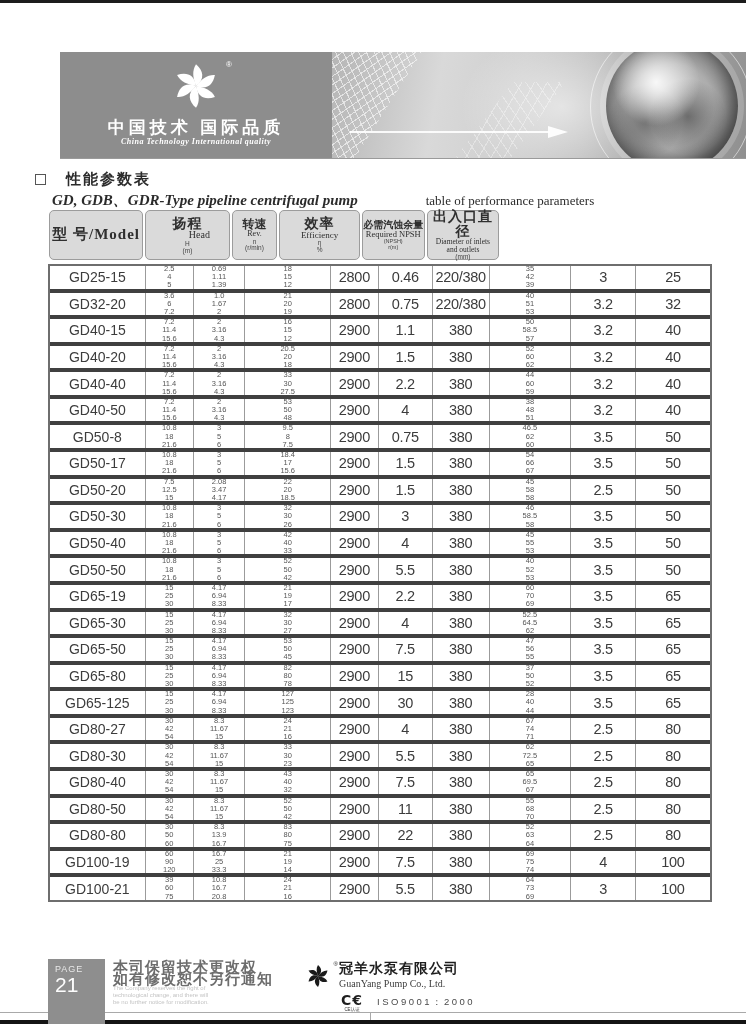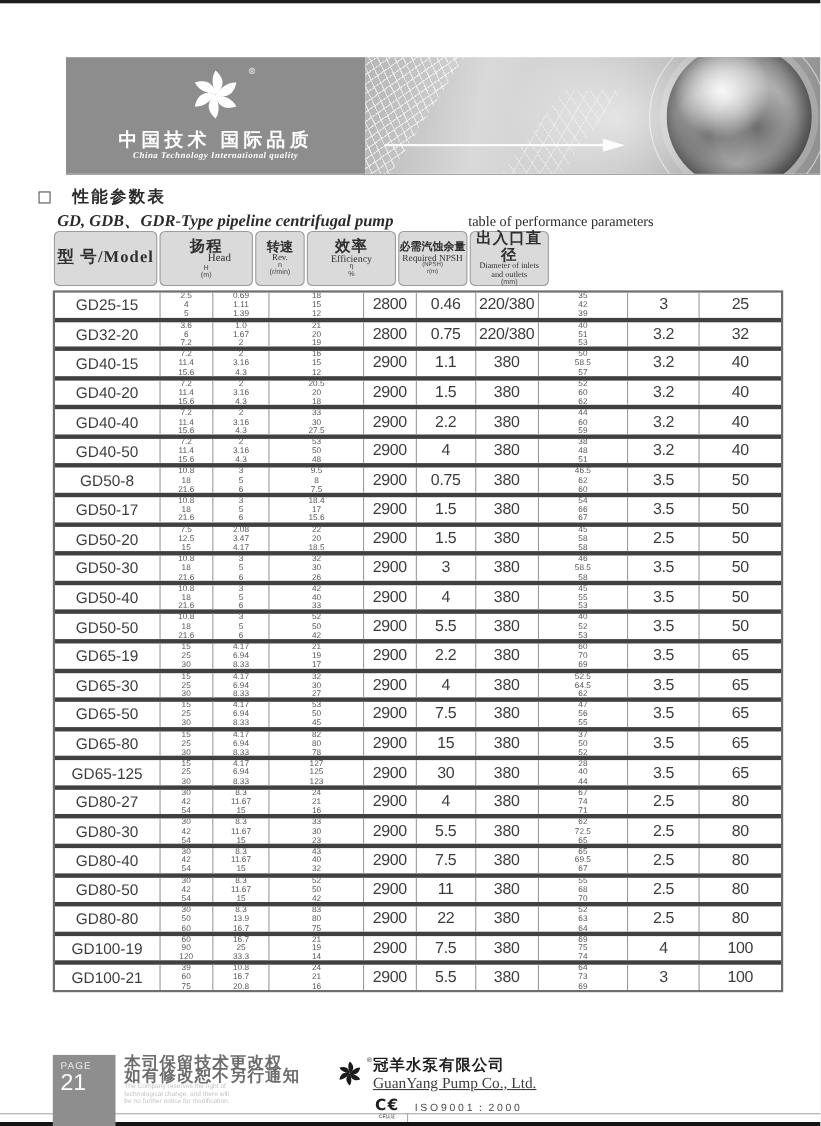--- a/index.html
+++ b/index.html
@@ -94,21 +94,21 @@
   .page-num{font-size:21px;line-height:22px;color:#fdfdfd;}
   .disclaimer{position:absolute;left:113px;top:961px;width:180px;}
   .disc-cn{font-size:15px;font-weight:bold;color:#6d6d6d;line-height:11.5px;letter-spacing:1px;}
   .disc-en{margin-top:1px;font-size:6px;color:#c4c4c4;line-height:7px;}
   .company{position:absolute;left:305px;top:960px;display:flex;align-items:flex-start;}
   .company-logo{position:relative;margin-top:3px;}
   .company-logo .reg2{position:absolute;right:-7px;top:-2px;font-size:6px;color:#222;}
   .company-text{margin-left:8px;}
   .company-cn{font-size:14px;font-weight:bold;color:#1e1e1e;letter-spacing:1px;
               font-family:"Liberation Serif","DejaVu Serif",serif;}
-  .company-en{font-size:14px;color:#3d3d3d;font-family:"Liberation Serif","DejaVu Serif",serif;text-decoration:underline;}
+  .company-en{font-size:10px;color:#3d3d3d;font-family:"Liberation Serif","DejaVu Serif",serif;}
   .cert-row{display:flex;align-items:center;margin-top:4px;margin-left:2px;gap:14px;}
   .ce-wrap{display:flex;flex-direction:column;align-items:center;line-height:1;}
   .ce-mark{font-size:14px;font-weight:bold;color:#1e1e1e;font-family:"DejaVu Sans",sans-serif;letter-spacing:1px;}
   .ce-sub{font-size:4.5px;color:#333;margin-top:1px;}
   .iso{font-size:9.5px;color:#4a4a4a;letter-spacing:2.5px;}
 </style>
 </head>
 <body>
 
 <div class="page">

